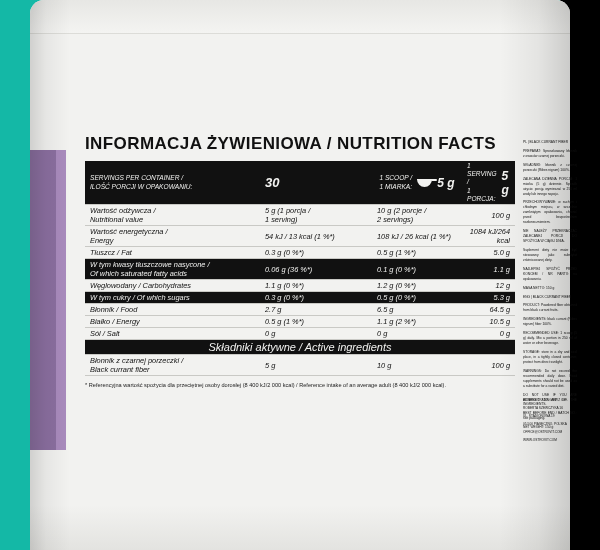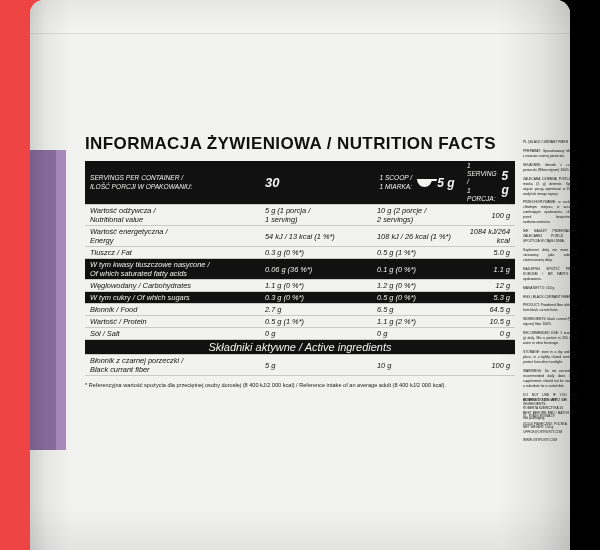--- a/index.html
+++ b/index.html
@@ -1,21 +1,21 @@
 <!DOCTYPE html>
 <html><head>
 <meta charset="utf-8">
 <style>
   html,body{margin:0;padding:0;}
   body{
     width:600px;height:550px;overflow:hidden;
     background:#000;
     font-family:"Liberation Sans", sans-serif;
   }
-  .stage{position:relative;width:560px;height:550px;background:#ef4444;}
+  .stage{position:relative;width:560px;height:550px;background:#14b8a6;}
 
   
   .jar{
     position:absolute;left:30px;top:0;width:540px;height:550px;
     background:#f2f2f0;
     border-radius:14px 14px 0 0;
   }
   
   .cap{
     position:absolute;left:30px;top:0;width:540px;height:34px;
@@ -201,21 +201,21 @@
           <td class="c-b">0.5 g (0 %*)</td>
           <td class="c-c">5.3 g</td>
         </tr>
         <tr class="row-white">
           <td class="c-name">Błonnik / Food</td>
           <td class="c-a">2.7 g</td>
           <td class="c-b">6.5 g</td>
           <td class="c-c">64.5 g</td>
         </tr>
         <tr class="row-white">
-          <td class="c-name">Wartość / Protein</td>
+          <td class="c-name">Białko / Energy</td>
           <td class="c-a">0.5 g (1 %*)</td>
           <td class="c-b">1.1 g (2 %*)</td>
           <td class="c-c">10.5 g</td>
         </tr>
         <tr class="row-white">
           <td class="c-name">Sól / Salt</td>
           <td class="c-a">0 g</td>
           <td class="c-b">0 g</td>
           <td class="c-c">0 g</td>
         </tr>

